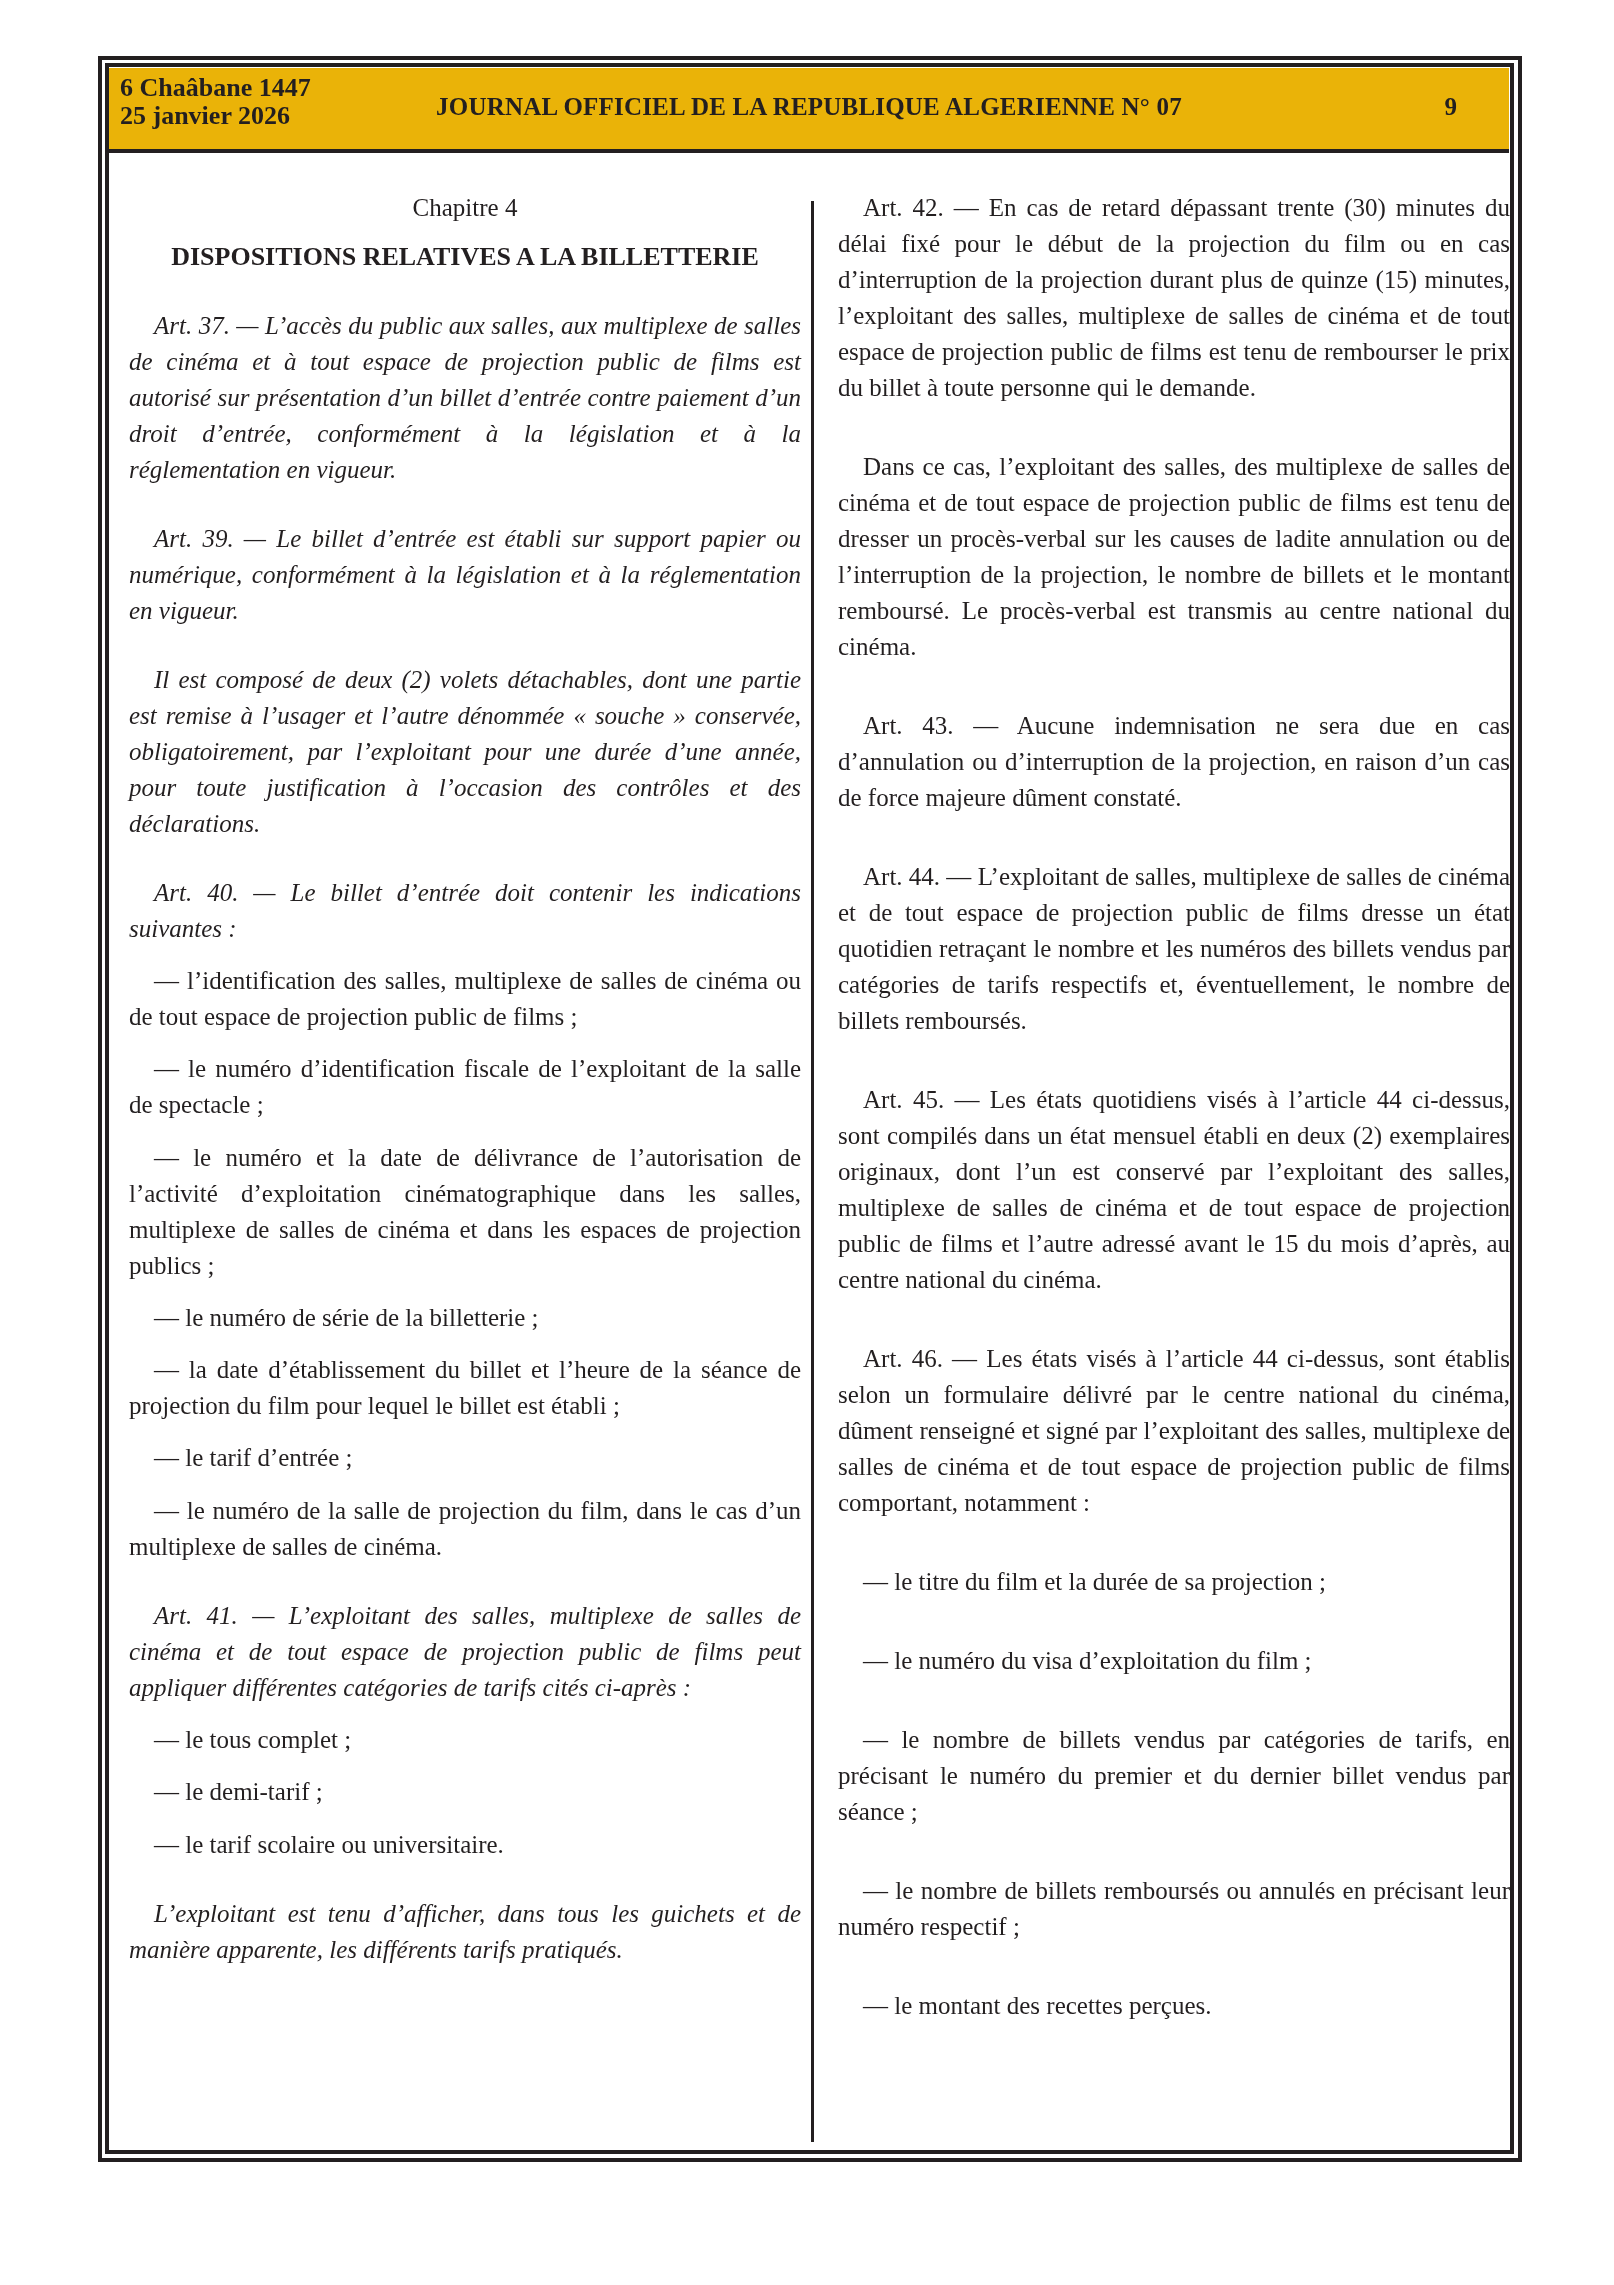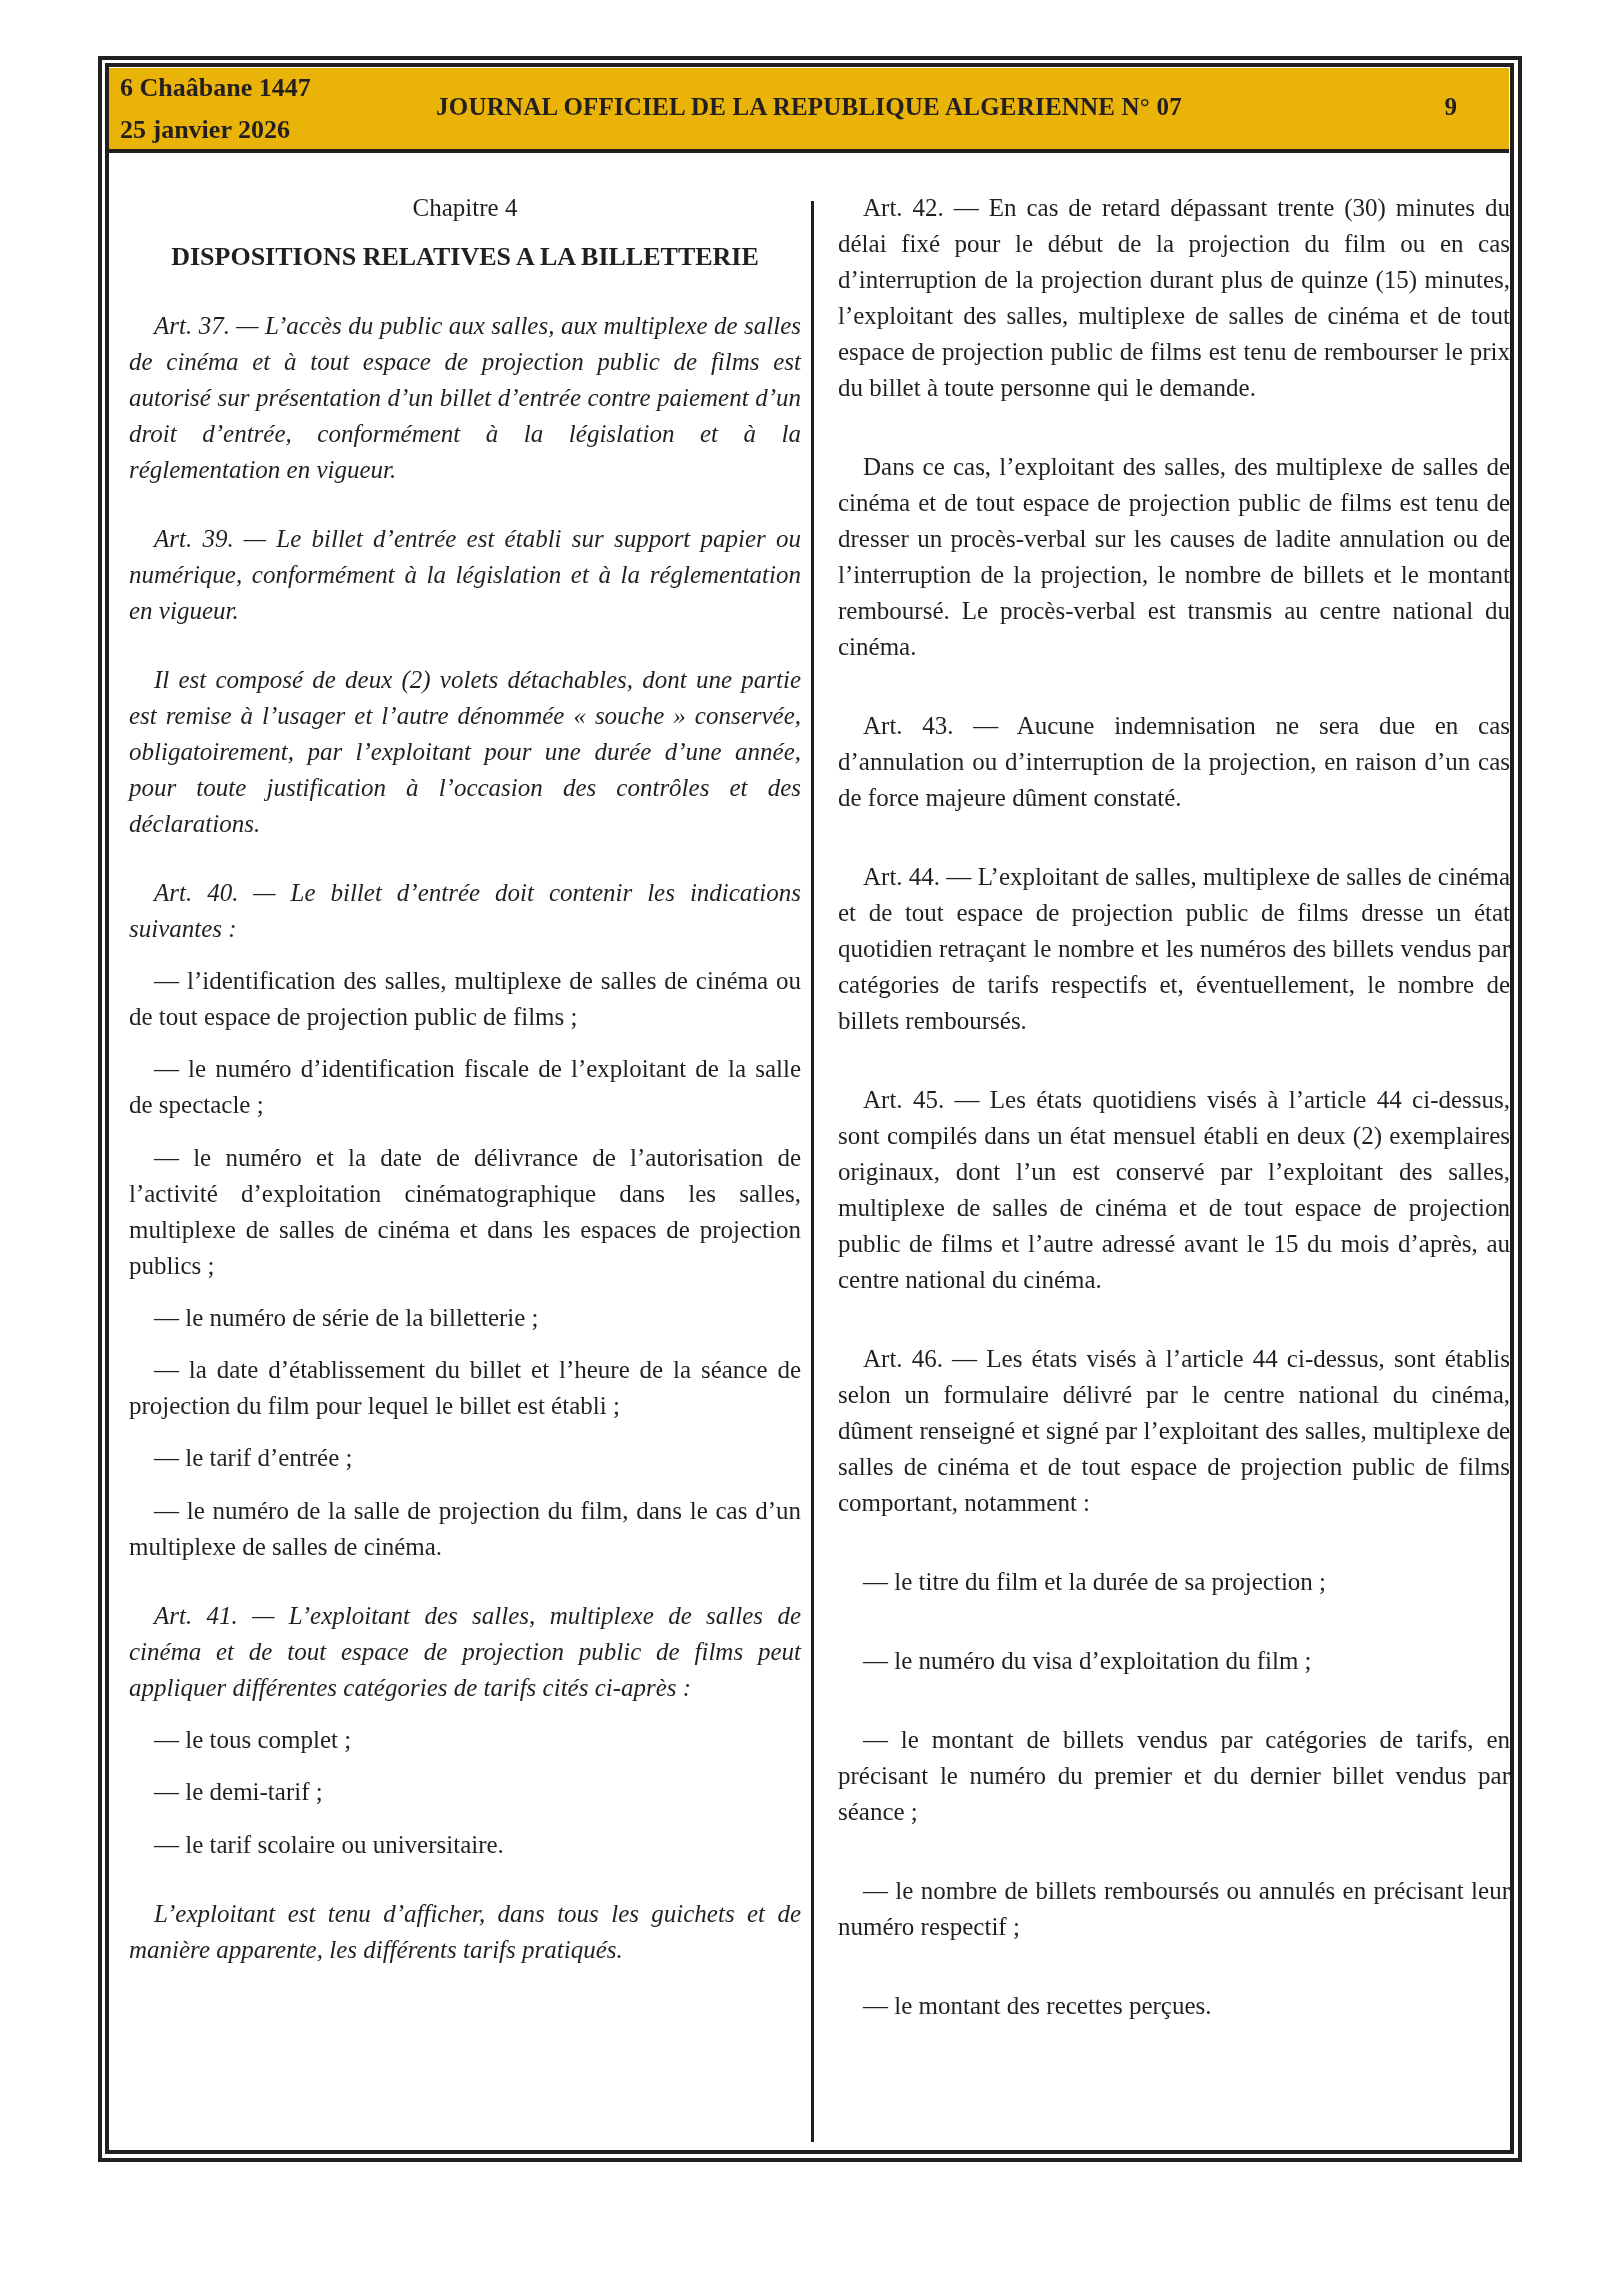--- a/index.html
+++ b/index.html
@@ -6,21 +6,21 @@
   body { width:1615px; height:2285px; position:relative; overflow:hidden;
          font-family:"Liberation Serif","DejaVu Serif",serif; color:#231f20; }
   .outer { position:absolute; left:98px; top:56px; width:1424px; height:2106px;
            border:4.5px solid #231f20; box-sizing:border-box; }
   .inner { position:absolute; left:105px; top:63px; width:1409px; height:2091px;
            border:4.5px solid #231f20; box-sizing:border-box; }
   .header { position:absolute; left:109px; top:68px; width:1400px; height:81px;
             background:#eab308; border-bottom:4.5px solid #231f20; box-sizing:content-box; }
   .hdr-date { position:absolute; left:11px; font-weight:bold; font-size:26px; line-height:31px; }
   .hdr-date.l1 { top:3.6px; }
-  .hdr-date.l2 { top:46px;font-family:Liberation Serif, serif; }
+  .hdr-date.l2 { top:32px;font-family:Liberation Serif, serif; }
   .hdr-title { position:absolute; left:0; right:0; top:25px; text-align:center;
                font-weight:bold; font-size:25px; letter-spacing:0.2px; }
   .hdr-page { position:absolute; right:52px; top:25px; font-weight:bold; font-size:25px; }
   .divider { position:absolute; left:811px; top:201px; width:2.7px; height:1941px; background:#231f20; }
   .col { position:absolute; top:190px; width:672px; font-size:25px; line-height:36px;
          text-align:justify; }
   .col.left { left:129px; }
   .col.right { left:838px; }
   .col p { margin:0; text-indent:25px; }
   .center { text-align:center; text-indent:0 !important; }
@@ -68,17 +68,17 @@
 
 <div class="col right">
   <p>Art. 42. — En cas de retard dépassant trente (30) minutes du délai fixé pour le début de  la projection du film ou en cas d’interruption de la projection durant plus de quinze (15) minutes, l’exploitant des salles, multiplexe de salles de cinéma et de tout espace de projection public de films est tenu de rembourser le prix du billet à toute personne qui le demande.</p>
   <p class="gap-rl">Dans ce cas, l’exploitant des salles, des multiplexe de salles de cinéma et de tout espace de projection public de films est tenu de dresser un procès-verbal sur les causes de ladite annulation ou de l’interruption de la projection, le nombre de billets et le montant remboursé. Le procès-verbal est transmis au centre national du cinéma.</p>
   <p class="gap-rl">Art. 43. — Aucune indemnisation ne sera due en cas d’annulation ou d’interruption de la projection, en raison d’un cas de force majeure dûment constaté.</p>
   <p class="gap-rl">Art. 44. — L’exploitant de salles, multiplexe de salles de cinéma et de tout espace de projection public de films dresse un état quotidien retraçant le nombre et les numéros des billets vendus par catégories de tarifs respectifs et, éventuellement, le nombre de billets remboursés.</p>
   <p class="gap-rl">Art. 45. — Les états quotidiens visés à l’article 44 ci-dessus, sont compilés dans un état mensuel établi en deux (2) exemplaires originaux, dont l’un est conservé par l’exploitant des salles, multiplexe de salles de cinéma et de tout espace de projection public de films et l’autre adressé avant le 15 du mois d’après, au centre national du cinéma.</p>
   <p class="gap-rl">Art. 46. — Les états visés à l’article 44 ci-dessus, sont établis selon un formulaire délivré par le centre national du cinéma, dûment renseigné et signé par l’exploitant des salles, multiplexe de salles de cinéma et de tout espace de projection public de films comportant, notamment :</p>
   <p class="gap-rl">— le titre du film et la durée de sa projection ;</p>
   <p class="gap-rl">— le numéro du visa d’exploitation du film ;</p>
-  <p class="gap-rl">— le montant de billets vendus par catégories de tarifs, en précisant le numéro du premier et du dernier billet vendus par séance ;</p>
+  <p class="gap-rl">— le nombre de billets vendus par catégories de tarifs, en précisant le numéro du premier et du dernier billet vendus par séance ;</p>
   <p class="gap-rl">— le nombre de billets remboursés ou annulés en précisant leur numéro respectif ;</p>
   <p class="gap-rl">— le montant des recettes perçues.</p>
 </div>
 
 
 </body></html>

